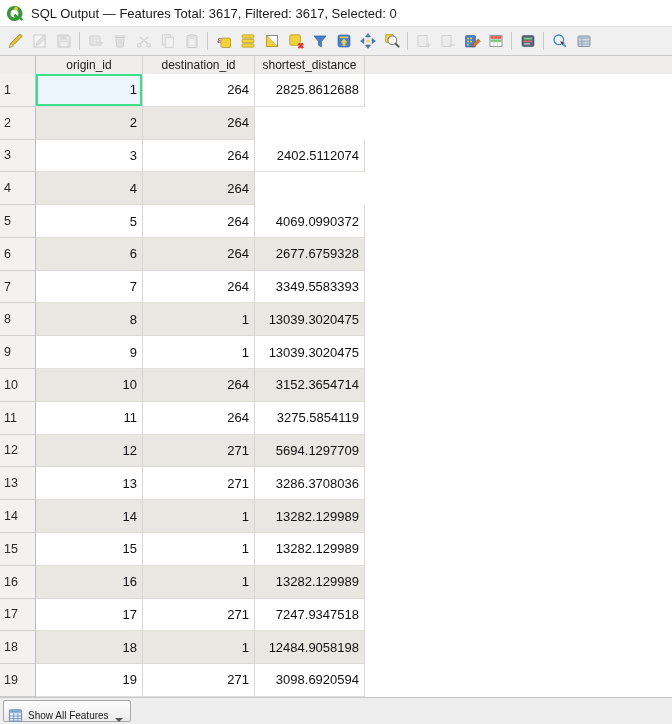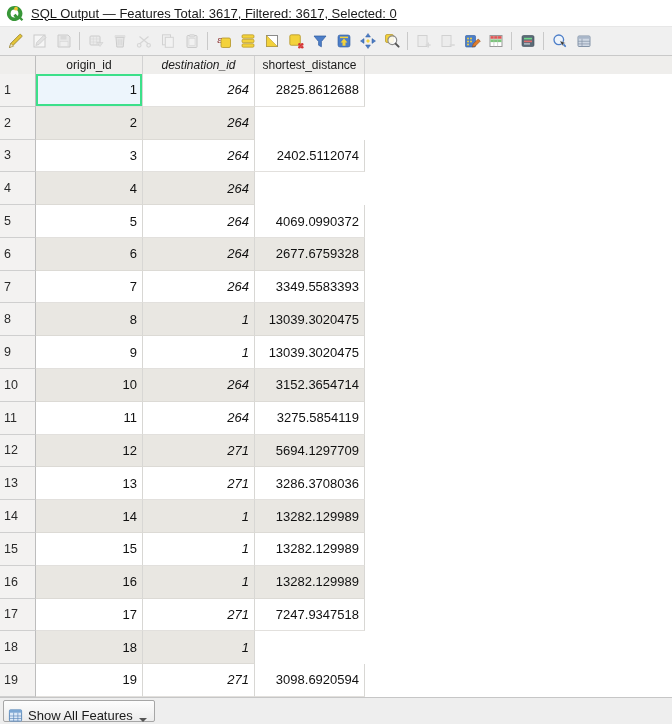--- a/index.html
+++ b/index.html
@@ -1,48 +1,48 @@
 <!DOCTYPE html>
 <html><head>
 <meta charset="utf-8">
 <style>
   * { box-sizing: border-box; margin: 0; padding: 0; }
   html,body { width: 672px; height: 724px; }
   body { font-family: "Liberation Sans", sans-serif; background: #fff; }
   .window { width: 672px; height: 724px; display: flex; flex-direction: column; overflow: hidden; background: #fff; }
 
   
-  .titlebar { height: 26px; display: flex; align-items: center; gap: 7px; padding-left: 5px; background: #fff; flex: none; text-decoration: underline; }
+  .titlebar { height: 26px; display: flex; align-items: center; gap: 7px; padding-left: 5px; background: #fff; flex: none; }
   .logo { width: 19px; height: 19px; display: flex; }
   .title-text { font-size: 13px; color: #1b1b1b; white-space: nowrap; }
 
   
   .toolbar { height: 29px; background: #f0f0f0; border-top: 1px solid #e7e7e7; display: flex; align-items: center; padding-left: 4px; gap: 1px; flex: none; }
   .tbtn { width: 23px; height: 24px; display: flex; align-items: center; justify-content: center; flex: none; }
   .tbtn svg { width: 18px; height: 18px; display: block; }
   .tbtn.disabled { opacity: .42; filter: grayscale(65%); }
   .tsep { width: 1px; height: 18px; background: #c9c9c9; margin: 0 3px; flex: none; }
 
   
   .grid-header { height: 19px; background: #efeeec; border-top: 1px solid #c9c9c9; display: flex; font-size: 12px; color: #1b1b1b; flex: none; }
   .hcell { display: flex; align-items: center; justify-content: center; border-right: 1px solid #d2d2d2; height: 100%; }
   .hcell.corner { width: 36px; border-right: 1px solid #bdbdbd; }
-  .w1 { width: 107px; } .w2 { width: 112px; font-style: italic; } .w3 { width: 110px; }
+  .w1 { width: 107px; } .w2 { width: 112px; } .w3 { width: 110px; }
 
   
   .tbody { flex: 1 1 auto; background: #fff; overflow: hidden; }
   .trow { display: flex; height: 32.79px; background: #fff; }
   .rownum { width: 36px; flex: none; background: #f3f2f1; border-right: 1px solid #bdbdbd; border-bottom: 1px solid #cfcfcf; font-size: 12.5px; color: #2a2a2a; display: flex; align-items: center; padding-left: 4px; }
   .tcell { flex: none; display: flex; align-items: center; justify-content: flex-end; padding-right: 5px; font-size: 13px; color: #111; border-right: 1px solid #d8d7d4; border-bottom: 1px solid #e2e0dd; background: #fff; }
   .trow.alt .tcell { background: #e9e7e2; border-bottom-color: #dcdad5; }
   .tcell.selected { background: #edf5fc; box-shadow: inset 0 0 0 2px #3ce08a; }
 
   
   .footer { height: 27px; background: #eeeeee; border-top: 1px solid #c6c6c6; display: flex; align-items: center; padding-left: 3px; flex: none; }
-  .filter-btn { display: inline-flex; align-items: center; gap: 5px; height: 22px; padding: 8px 7px 0 4px; border: 1px solid #a6a6a6; border-radius: 2px; background: linear-gradient(#fdfdfd, #ececec); font-size: 13px; color: #1b1b1b; font-family: inherit; cursor: default; }
+  .filter-btn { display: inline-flex; align-items: center; gap: 5px; height: 22px; padding: 8px 7px 0 4px; border: 1px solid #a6a6a6; border-radius: 2px; background: linear-gradient(#fdfdfd, #ececec); font-size: 10px; color: #1b1b1b; font-family: inherit; cursor: default; }
   .filter-btn svg { width: 15px; height: 15px; display: block; }
   .dd-arrow { width: 0; height: 0; border-left: 4px solid transparent; border-right: 4px solid transparent; border-top: 4px solid #555; margin-top: 9px; margin-left: 1px; }
 </style>
 </head>
 <body>
 
 <div class="window">
 
   <div class="titlebar">
     <span class="logo">
@@ -340,20 +340,21 @@
       <div class="trow">
         <div class="rownum">17</div>
         <div class="tcell w1">17</div>
         <div class="tcell w2">271</div>
         <div class="tcell w3">7247.9347518</div>
       </div>
       <div class="trow alt">
         <div class="rownum">18</div>
         <div class="tcell w1">18</div>
         <div class="tcell w2">1</div>
+        <div class="tcell w3">12484.9058198</div>
       </div>
       <div class="trow">
         <div class="rownum">19</div>
         <div class="tcell w1">19</div>
         <div class="tcell w2">271</div>
         <div class="tcell w3">3098.6920594</div>
       </div>
     </div>
 
   <div class="footer">

